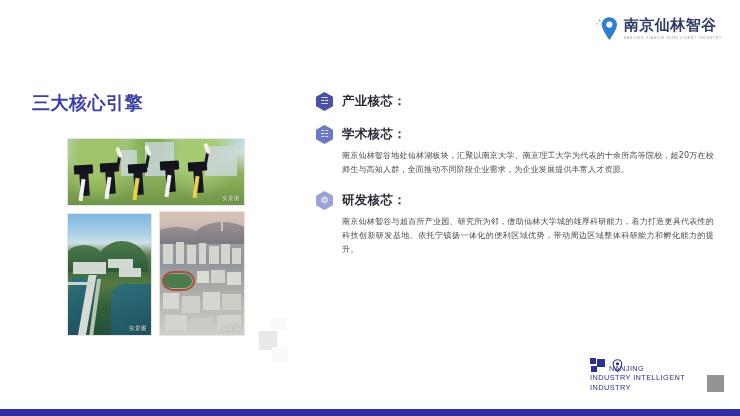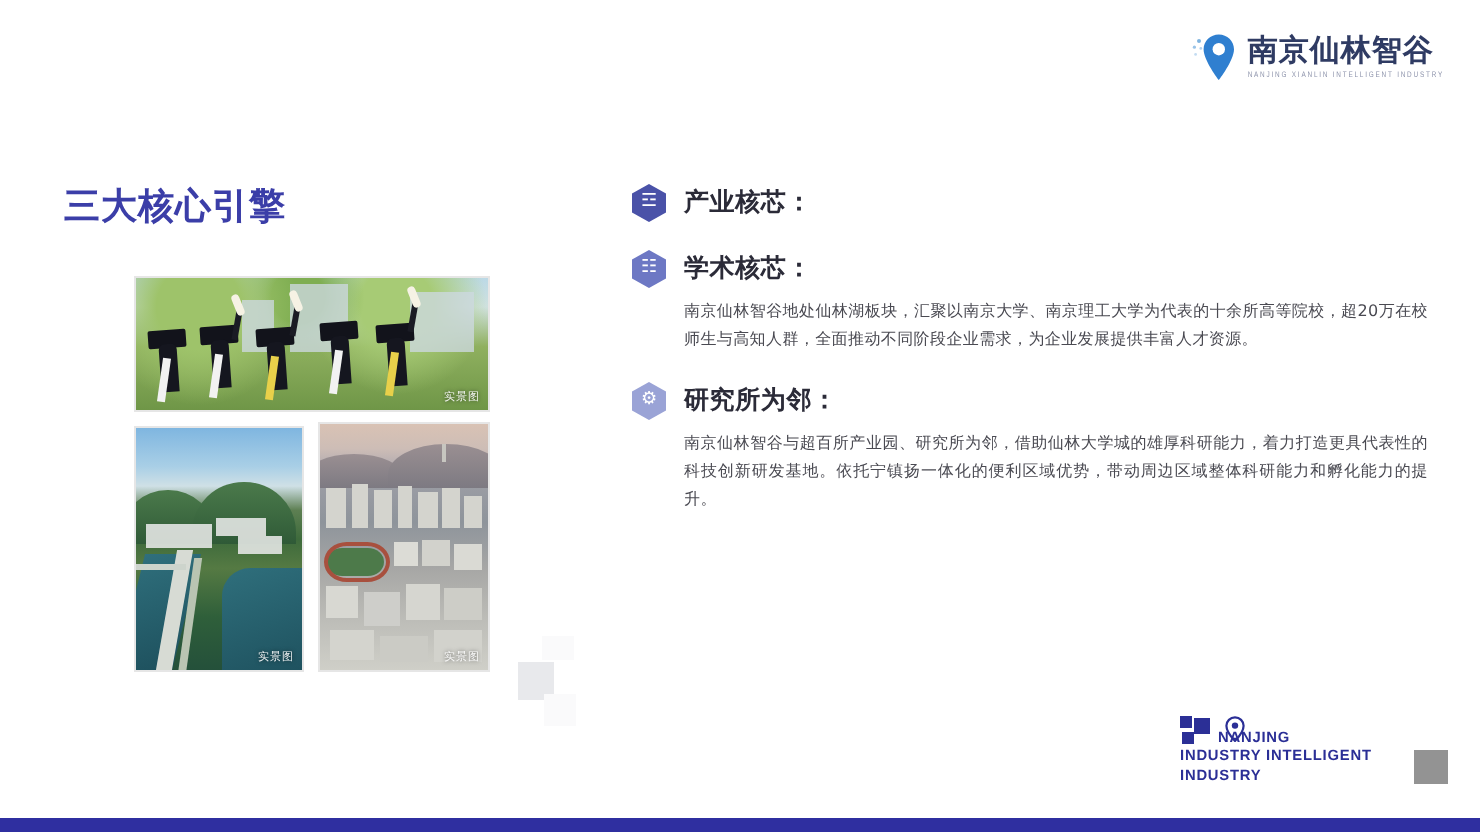--- a/index.html
+++ b/index.html
@@ -155,21 +155,21 @@
   }
   .sec-body b { font-weight: 700; color: #25252f; }
 
   
   .footer-logo { position: absolute; left: 590px; top: 358px; }
   .fl-top { display:flex; align-items:flex-start; gap:3px; }
   .sq-mark { width: 17px; height: 15px; position: relative; flex:none; }
   .sq-mark i { position:absolute; display:block; background:#2b2f96; }
   .fl-pin { width: 11px; height: 13px; position: relative; margin-left: 2px; }
   .fl-text {
-    font-size: 7.4px; font-weight: 700; color:#2b2f96; line-height: 1.28;
+    font-size: 7.4px; font-weight: 400; color:#2b2f96; line-height: 1.28;
     letter-spacing: .4px; font-family:"Liberation Sans", sans-serif;
   }
   .fl-line1 { margin-left: 19px; margin-top: -9px; }
 
   .bottom-bar {
     position:absolute; left:0; bottom:0; width: 740px; height: 7px;
     background: #2f2fa0;
   }
   .corner-sq {
     position:absolute; right: 16px; bottom: 24px;
@@ -298,21 +298,21 @@
       </div>
       <p class="sec-body"><span>南京仙林智谷地处仙林湖板块，汇聚以南京大学、南京理工大学为代表的十余所高等院校，超20万在校师生与高知人群，全面推动不同阶段企业需求，为企业发展提供丰富人才资源。</span><b></b><span></span></p>
     </div>
 
     <div class="section">
       <div class="sec-head">
         <span class="hexicon">
           <span class="hex" style="background:#9aa3d6"></span>
           <span class="glyph">⚙</span>
         </span>
-        <span class="sec-title">研究所为邻：</span>
+        <span class="sec-title">研发核芯：</span>
       </div>
       <p class="sec-body"><span>南京仙林智谷与超百所产业园、研究所为邻，借助仙林大学城的雄厚科研能力，着力打造更具代表性的科技创新研发基地。依托宁镇扬一体化的便利区域优势，带动周边区域整体科研能力和孵化能力的提升。</span><b></b><span></span></p>
     </div>
   </div>
 
   <div class="footer-logo">
     <div class="fl-top">
       <span class="sq-mark">
         <i style="left:0;top:0;width:6px;height:6px"></i>
         <i style="left:7px;top:1px;width:8px;height:8px"></i>

